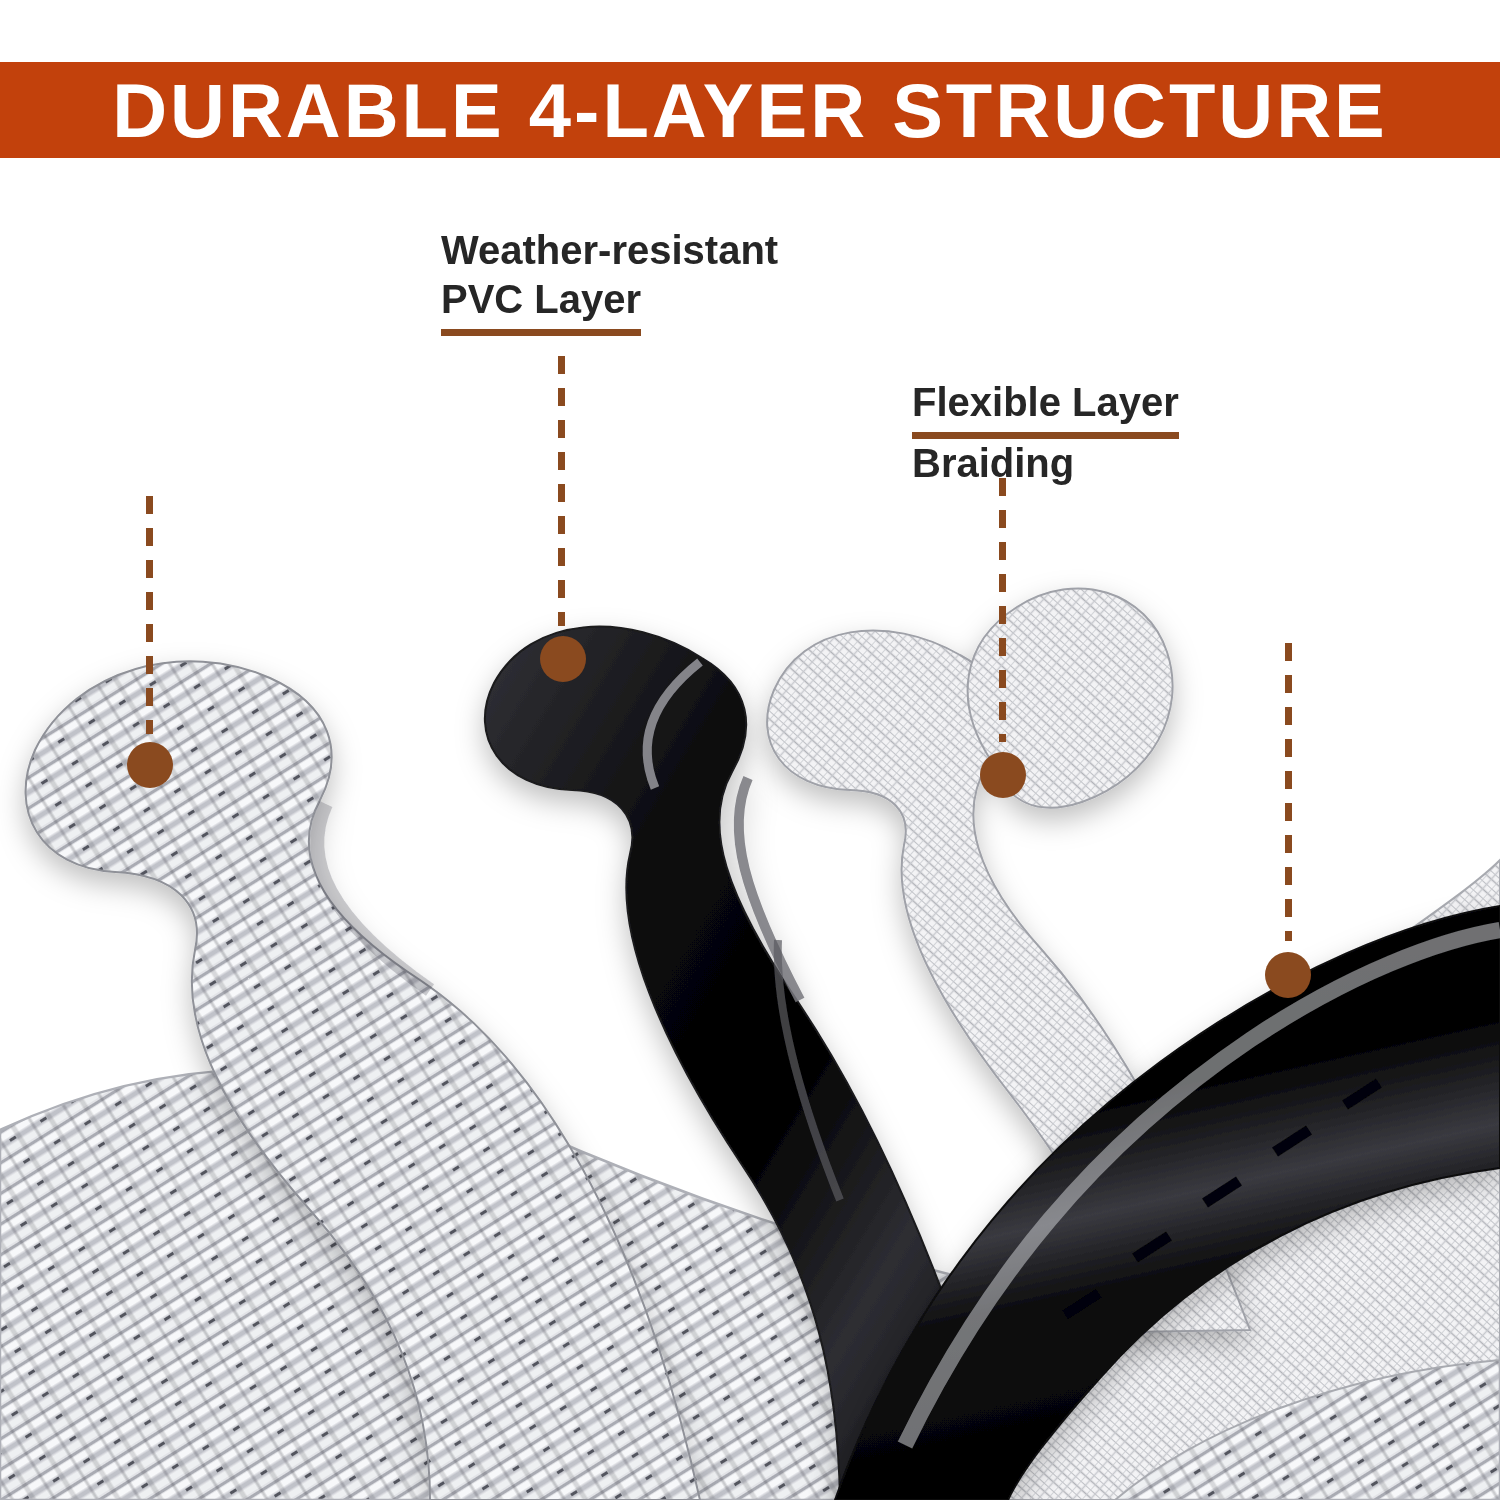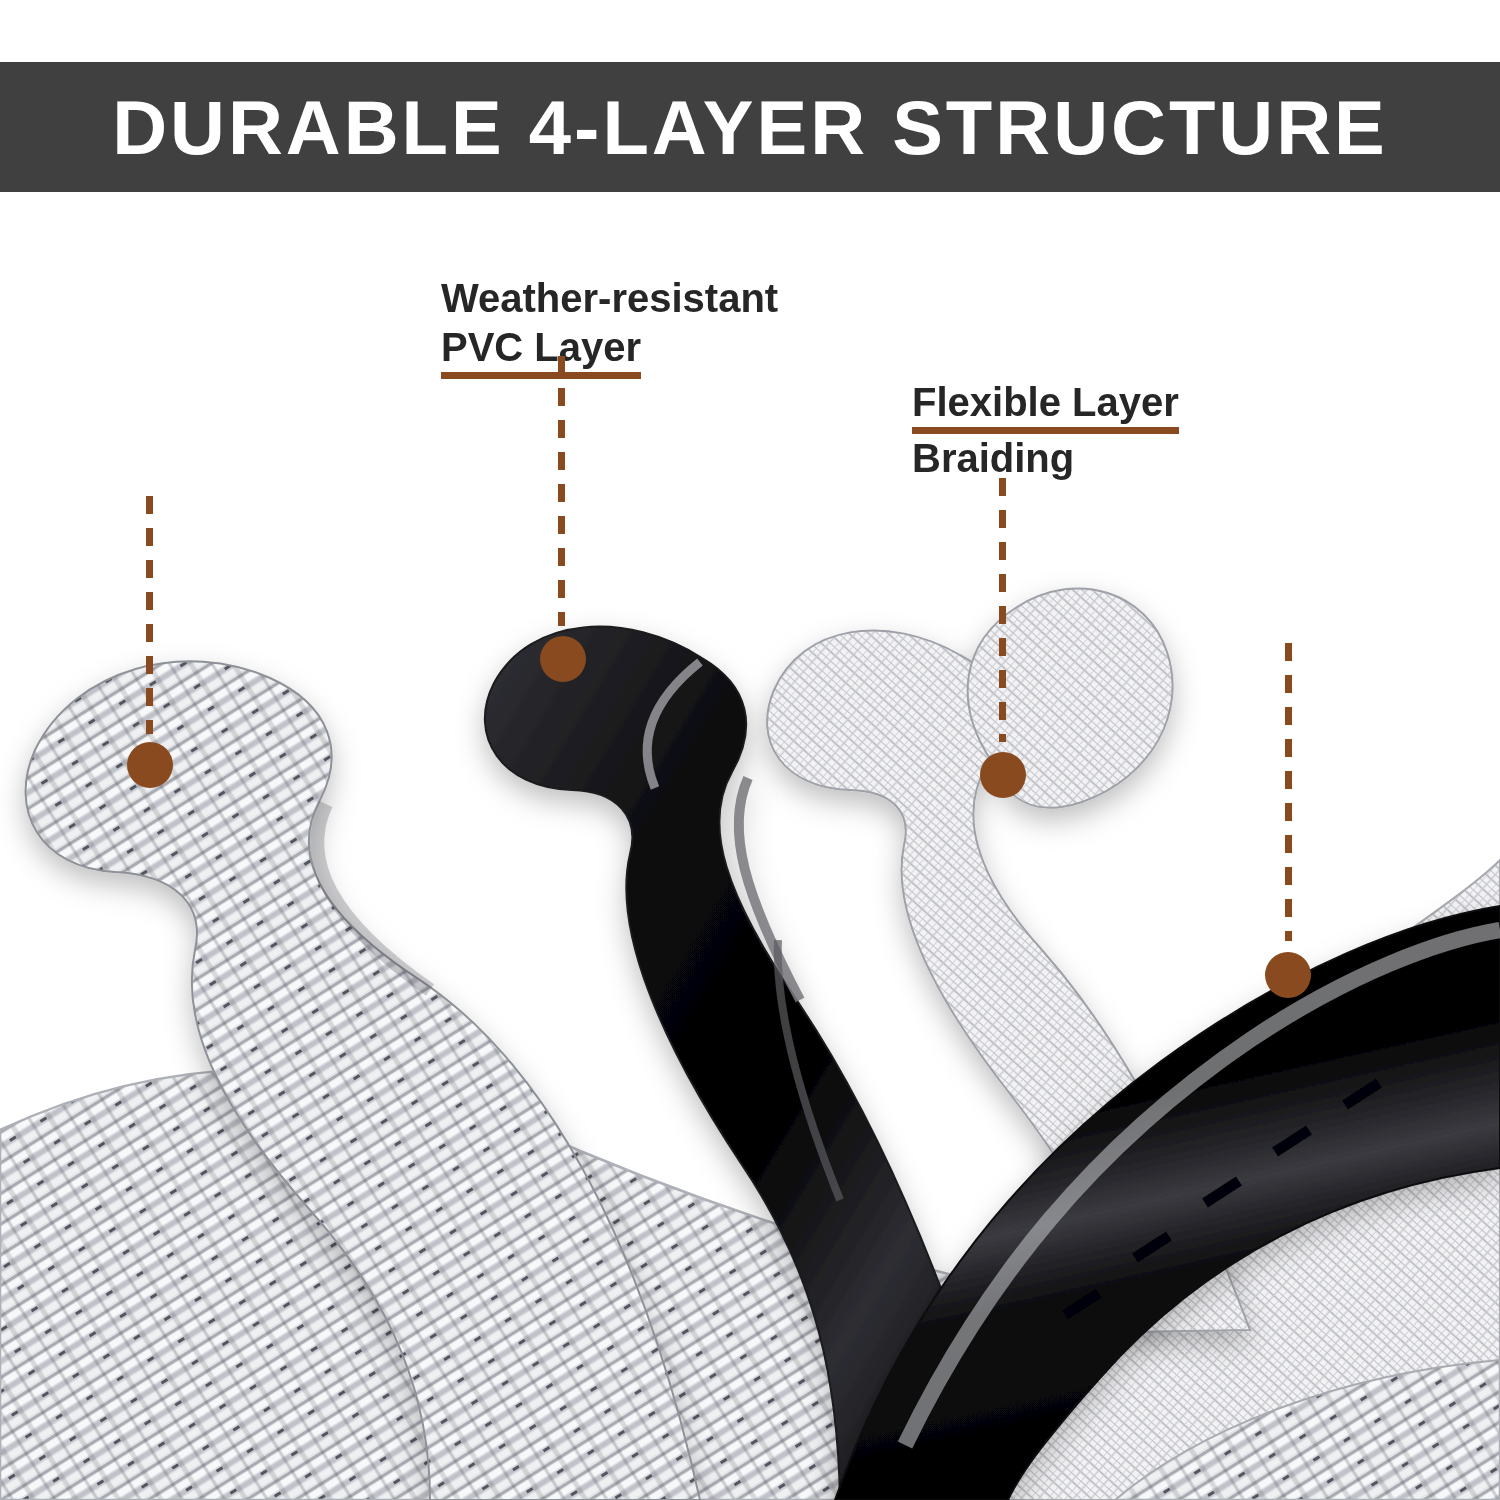--- a/index.html
+++ b/index.html
@@ -2,47 +2,47 @@
 <html><head>
 <meta charset="utf-8">
 <style>
   html,body{margin:0;padding:0;background:#ffffff;}
   .canvas{
     position:relative;width:1500px;height:1500px;overflow:hidden;
     background:#ffffff;font-family:"Liberation Sans",sans-serif;
   }
   
   .header{
-    position:absolute;left:0;top:62px;width:100%;height:130px;
-    background:#404040;display:flex;align-items:center;justify-content:center;
+    position:absolute;left:0;top:62px;width:100%;height:96px;
+    background:#c2410c;display:flex;align-items:center;justify-content:center;
   }
   .header-title{
     font-size:76px;font-weight:bold;color:#ffffff;letter-spacing:3px;white-space:nowrap;
   }
   
   .hose-svg{position:absolute;left:0;top:0;width:1500px;height:1500px;}
   
   .callout-label{
     position:absolute;font-size:40px;font-weight:bold;color:#262626;
     line-height:1.22;white-space:nowrap;
   }
-  .uline{display:inline-block;border-bottom:7px solid #8a4a1f;}
+  .uline{display:inline-block;border-bottom:7px solid #8a4a1f;padding-bottom:5px;}
   .callout-line{
     position:absolute;width:7px;
     background:repeating-linear-gradient(to bottom,#8a4a1f 0 18px,transparent 18px 32px);
   }
   .callout-dot{
     position:absolute;width:46px;height:46px;border-radius:50%;background:#8a4a1f;
   }
   
   .lbl-steel {left:45px;  top:383px;}
   .line-steel{left:146px; top:496px;height:238px;}
   .dot-steel {left:127px; top:742px;}
 
-  .lbl-pvc {left:441px; top:226px;margin-top:48px;}
+  .lbl-pvc {left:441px; top:226px;}
   .line-pvc{left:558px; top:356px;height:270px;}
   .dot-pvc {left:540px; top:636px;}
 
   .lbl-cotton {left:912px; top:378px;}
   .line-cotton{left:999px; top:478px;height:264px;}
   .dot-cotton {left:980px; top:752px;}
 
   .lbl-tube {left:1162px; top:543px;}
   .line-tube{left:1285px; top:643px;height:298px;}
   .dot-tube {left:1265px; top:952px;}

